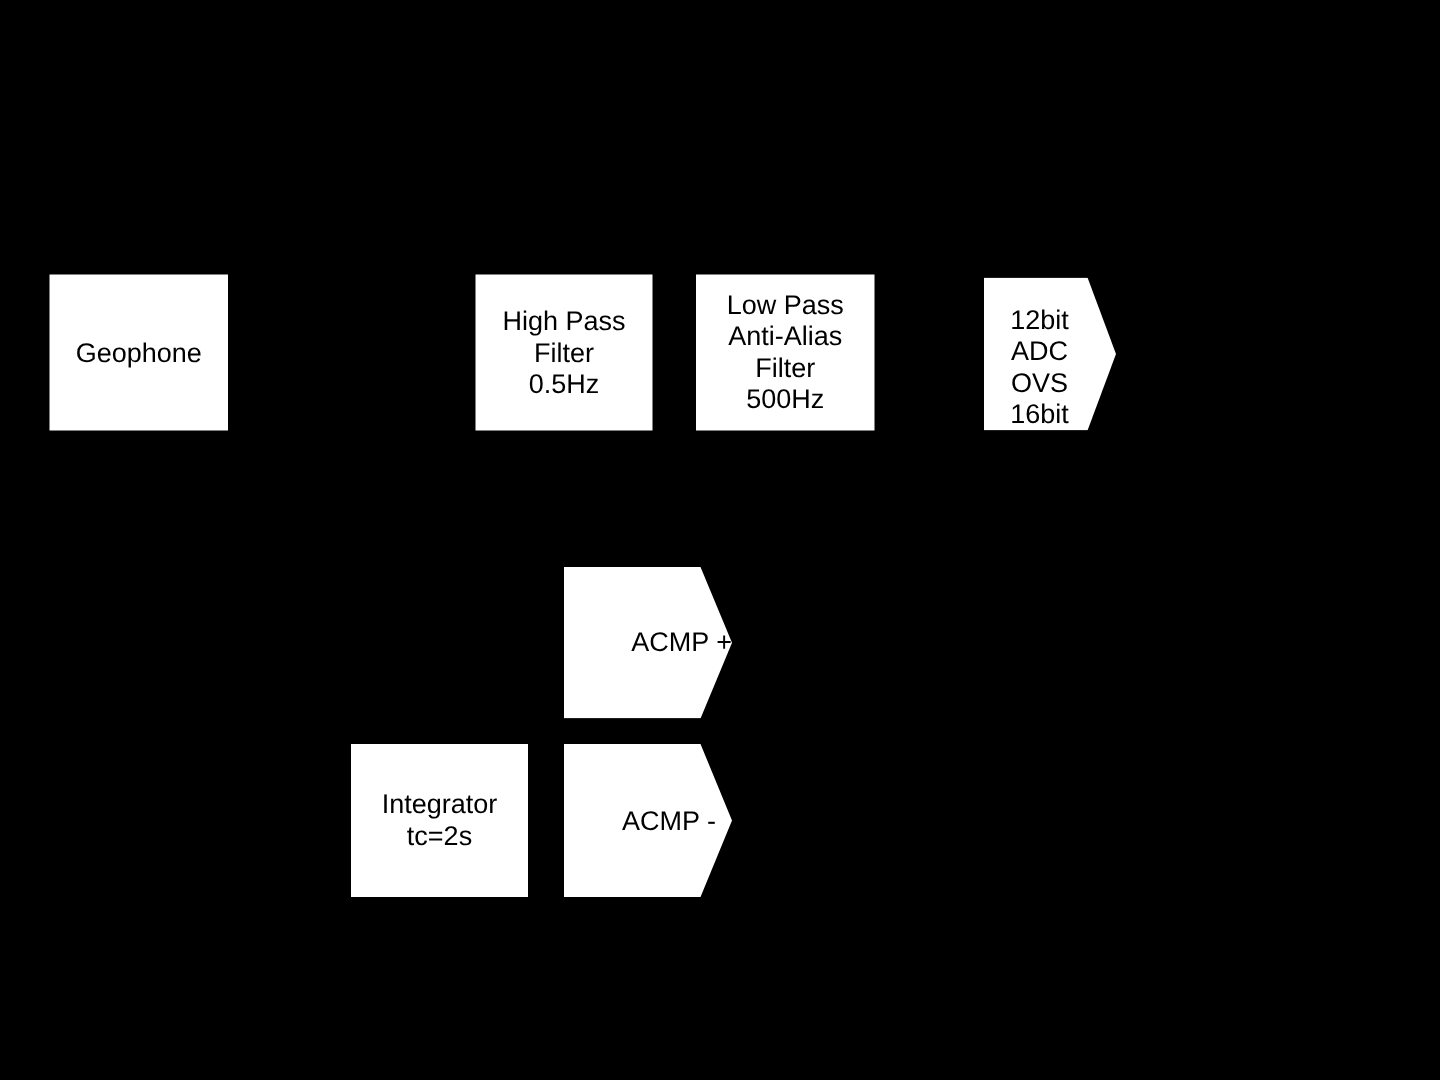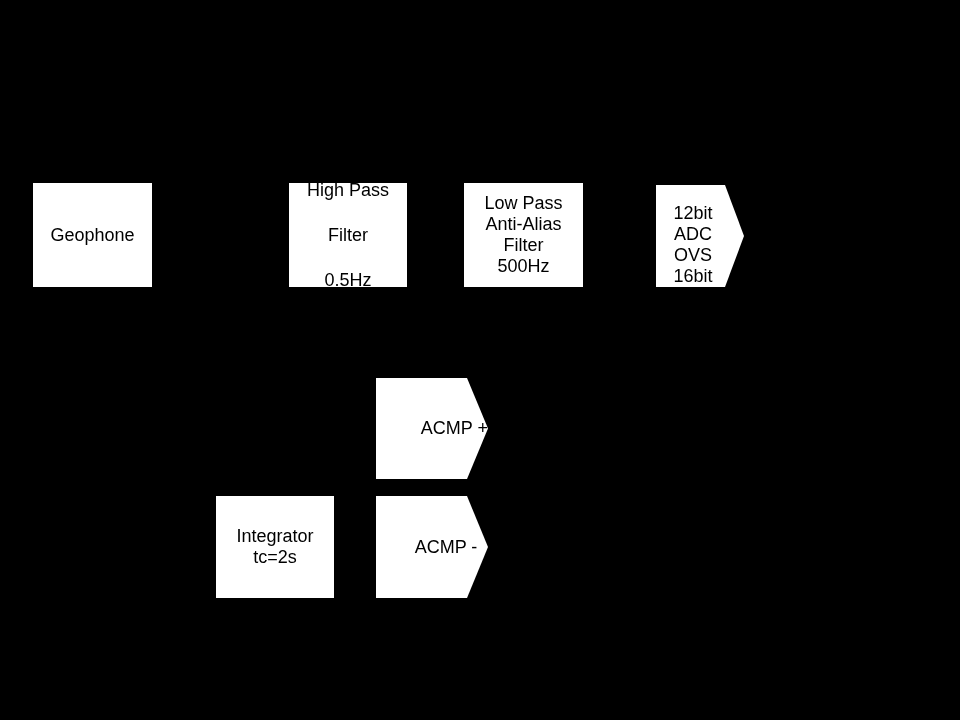--- a/index.html
+++ b/index.html
@@ -34,30 +34,30 @@
     box-sizing: border-box;
   }
   .node .line { white-space: nowrap; }
 
   
   .node-geophone   { left: 33px;  top: 183px; width: 119px; height: 104px; }
   .node-preamp     { left: 184px; top: 185px; width: 86px;  height: 100px;
                      clip-path: polygon(0 0, 100% 50%, 0 100%);
                      align-items: flex-start; text-align: left;
                      padding-left: 9px; font-size: 14px; line-height: 16px; }
-  .node-high-pass  { left: 289px; top: 183px; width: 118px; height: 104px; gap: 24px; }
+  .node-high-pass  { left: 317px; top: 183px; width: 118px; height: 104px; }
   .node-low-pass   { left: 464px; top: 183px; width: 119px; height: 104px; }
   .node-adc        { left: 656px; top: 185px; width: 88px;  height: 102px;
                      clip-path: polygon(0 0, 69px 0, 100% 50%, 69px 100%, 0 100%);
                      padding-right: 14px; justify-content: flex-end; }
 
   
   .node-acmp-plus  { left: 376px; top: 378px; width: 112px; height: 101px;
                      clip-path: polygon(0 0, 91px 0, 100% 50%, 91px 100%, 0 100%); align-items: flex-end; }
-  .node-integrator { left: 216px; top: 496px; width: 118px; height: 102px; }
+  .node-integrator { left: 234px; top: 496px; width: 118px; height: 102px; }
   .node-acmp-minus { left: 376px; top: 496px; width: 112px; height: 102px;
                      clip-path: polygon(0 0, 91px 0, 100% 50%, 91px 100%, 0 100%); padding-left: 28px; }
 </style>
 </head>
 <body>
 
 <div class="canvas">
 
   <div class="node node-geophone">
     <span class="line">Geophone</span>

